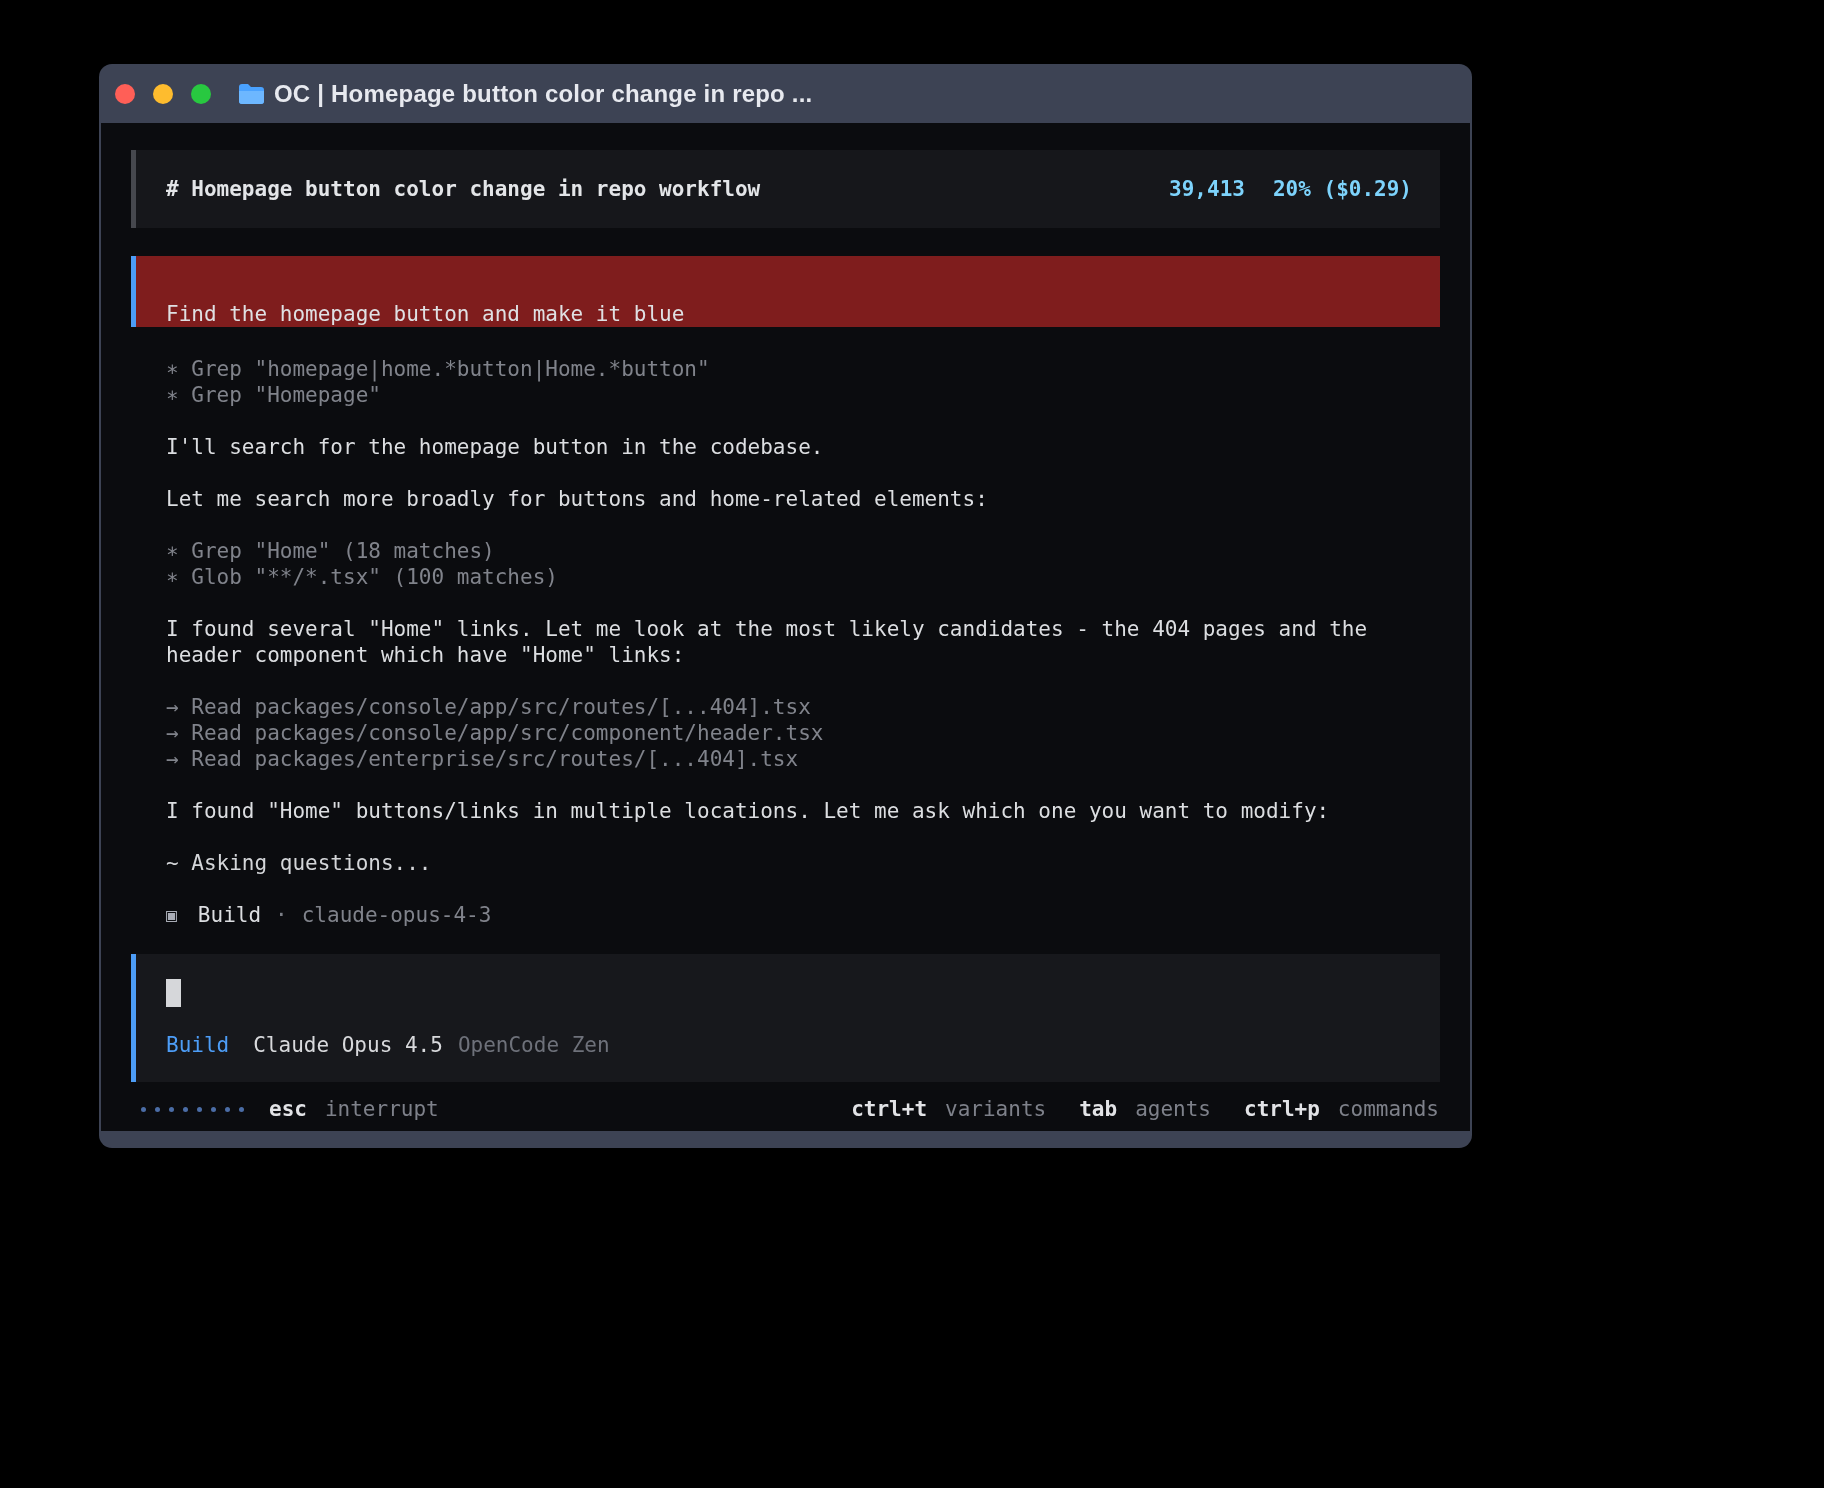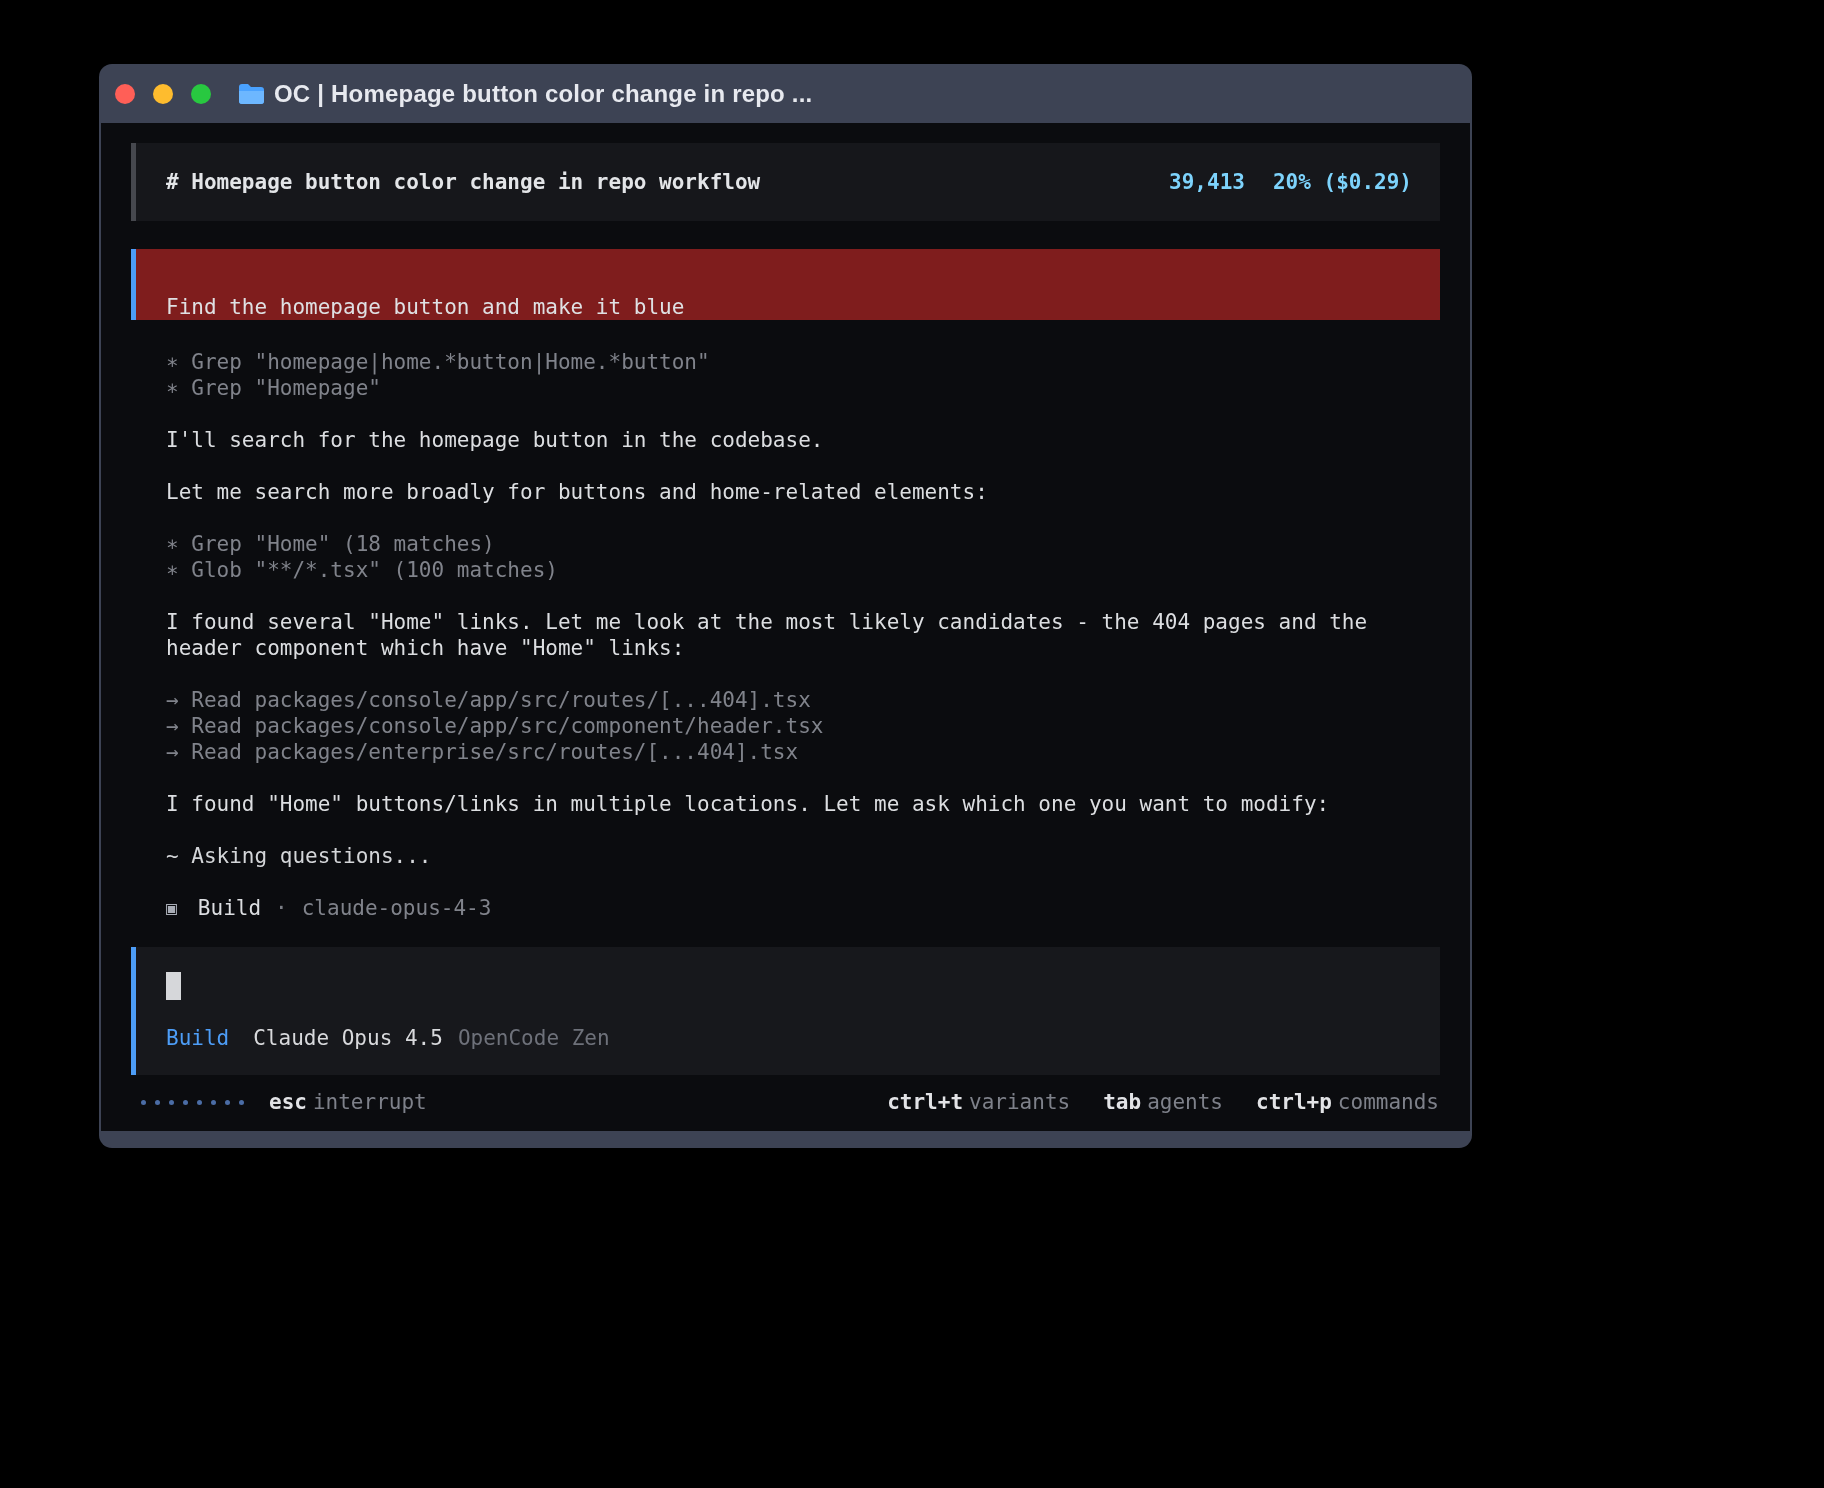--- a/index.html
+++ b/index.html
@@ -28,21 +28,21 @@
   .folder-icon { margin-left: 27px; width: 27px; height: 22px; display: inline-block; }
   .window-title {
     margin-left: 9px;
     color: #e7e9ef; font-size: 24px; font-weight: bold;
     letter-spacing: 0.2px;
   }
 
   .content {
     background: #0b0c0f;
     height: 1008px;
-    padding: 20px 30px 0 30px;
+    padding: 27px 30px 0 30px;
     overflow: hidden;
     font-size: 21px; line-height: 26px;
     color: #dcdee1;
   }
 
   .session-header {
     background: #16171b;
     border-left: 5px solid #46484e;
     height: 78px;
     display: flex; align-items: center;
@@ -90,21 +90,21 @@
   .input-provider { color: #6e717a; margin-left: 15px; }
 
   .footer {
     margin-top: 14px;
     display: flex; align-items: center;
     padding: 0 1px 0 10px;
   }
   .spinner { display: flex; align-items: center; gap: 9px; margin-right: 25px; }
   .spinner .dot { width: 5px; height: 5px; border-radius: 50%; background: #4b6da6; }
   .key { color: #e2e3e6; font-weight: bold; }
-  .key-label { color: #7e818a; margin-left: 6px; }
+  .key-label { color: #7e818a; margin-left: 18px; }
   .esc-group { display: flex; align-items: center; }
   .shortcuts { margin-left: auto; display: flex; gap: 33px; }
   .shortcut { display: flex; align-items: center; }
 </style>
 </head>
 <body>
 
 <div class="window">
 
   <div class="titlebar">

